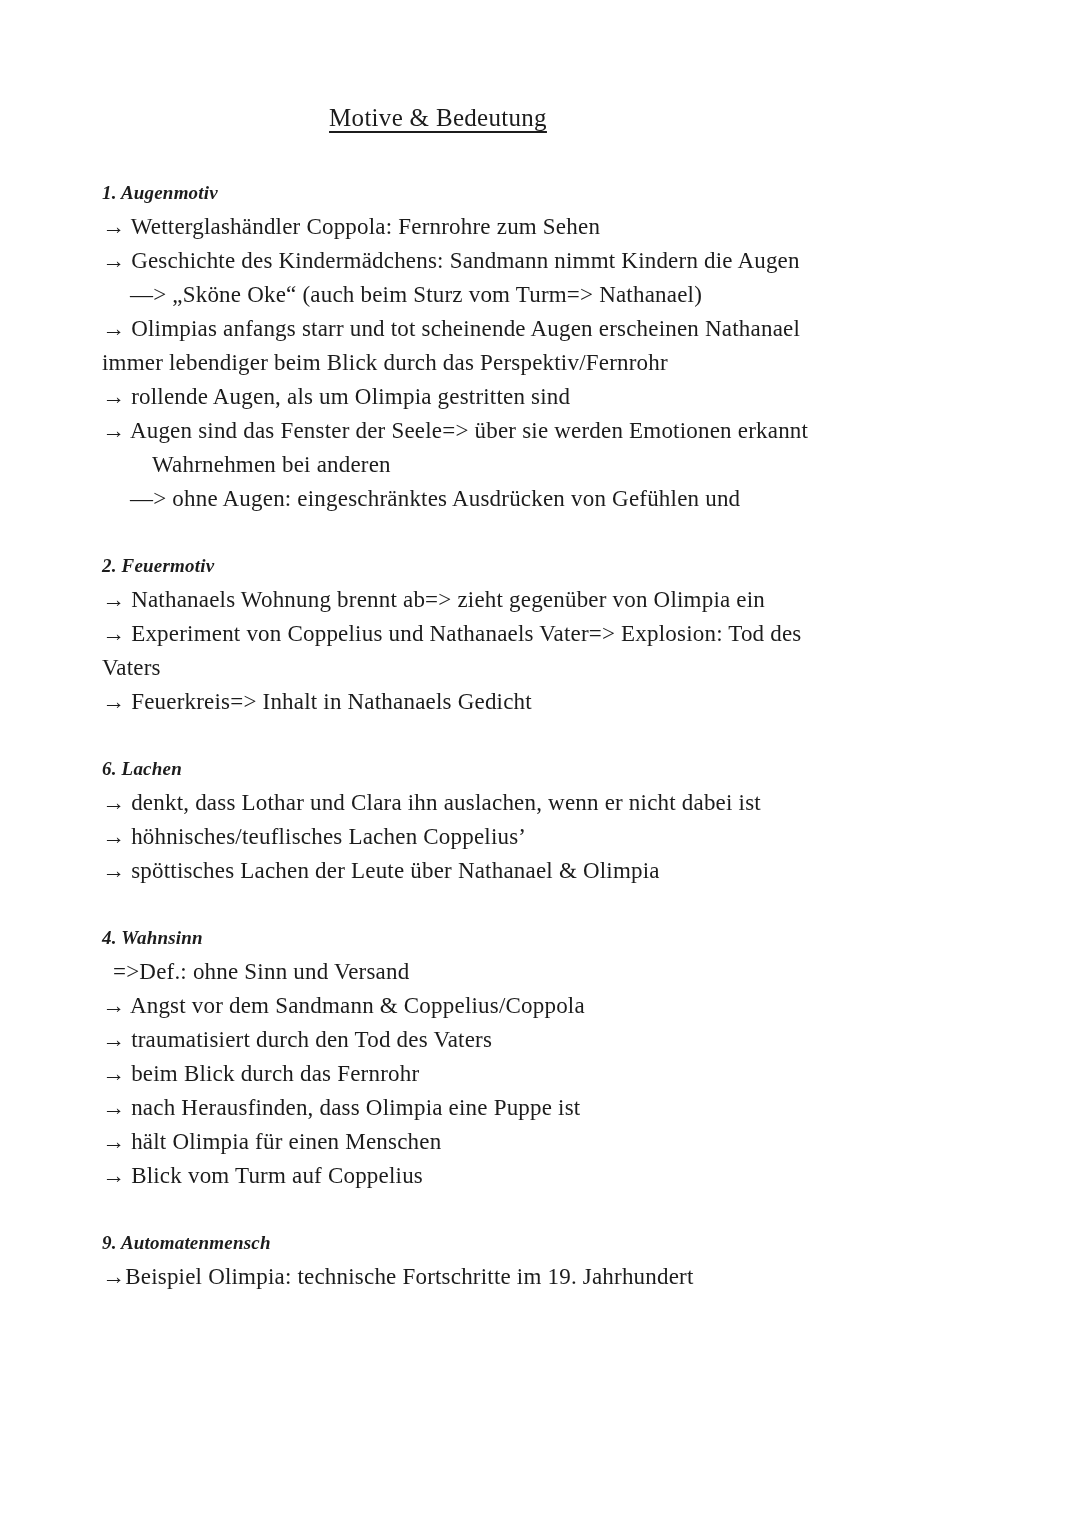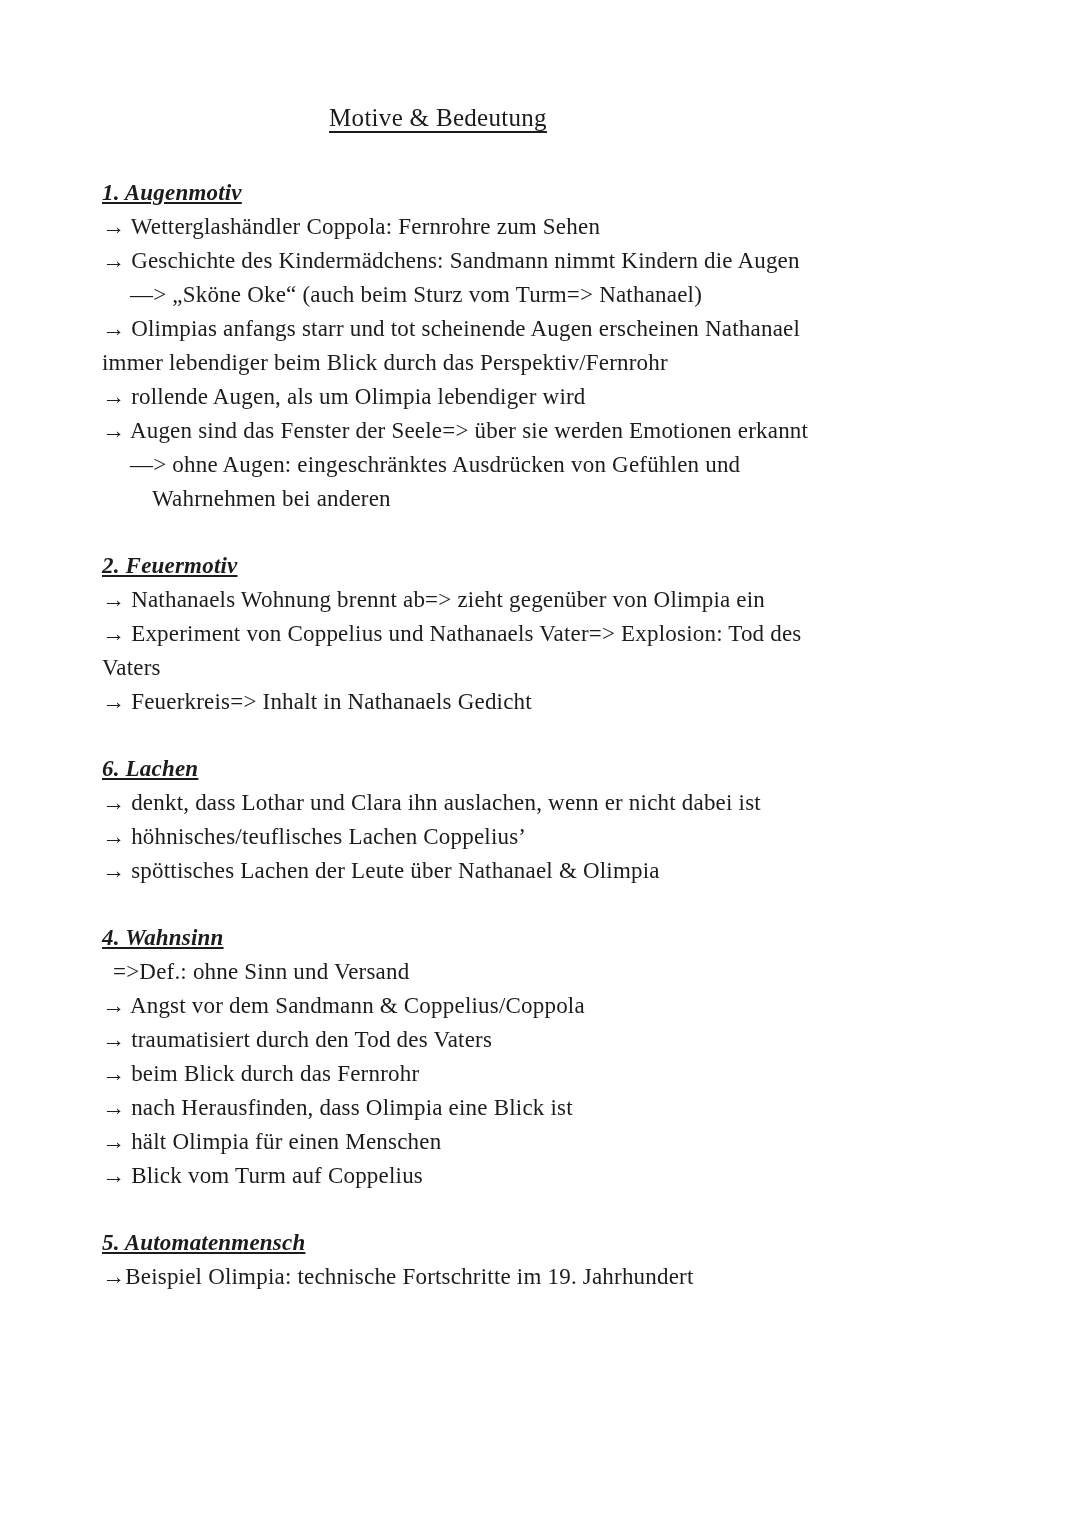--- a/index.html
+++ b/index.html
@@ -20,26 +20,25 @@
     text-align: center;
     font-size: 25px;
     font-weight: 400;
     text-decoration: underline;
     text-underline-offset: 5px;
     margin-bottom: 44px;
     letter-spacing: 0.3px;
   }
   .section { margin-bottom: 33px; }
   .section-heading {
-    font-size: 23px;
+    font-size: 19px;
     font-weight: 700;
     font-style: italic;
     line-height: 34px;
     letter-spacing: 0.2px;
-    text-decoration: underline;
   }
   .note-line {
     font-size: 23px;
     font-weight: 400;
     line-height: 34px;
     letter-spacing: 0.2px;
     white-space: nowrap;
   }
   .ind-0 { padding-left: 0; }
   .ind-1 { padding-left: 11px; }
@@ -52,46 +51,46 @@
 <div class="page">
   <h1 class="doc-title">Motive &amp; Bedeutung</h1>
   <div>
       <section class="section">
         <h2 class="section-heading">1. Augenmotiv</h2>
         <p class="note-line ind-0">→ Wetterglashändler Coppola: Fernrohre zum Sehen</p>
         <p class="note-line ind-0">→ Geschichte des Kindermädchens: Sandmann nimmt Kindern die Augen</p>
         <p class="note-line ind-2">—&gt; „Sköne Oke“ (auch beim Sturz vom Turm=&gt; Nathanael)</p>
         <p class="note-line ind-0">→ Olimpias anfangs starr und tot scheinende Augen erscheinen Nathanael</p>
         <p class="note-line ind-0">immer lebendiger beim Blick durch das Perspektiv/Fernrohr</p>
-        <p class="note-line ind-0">→ rollende Augen, als um Olimpia lebendiger wird</p>
+        <p class="note-line ind-0">→ rollende Augen, als um Olimpia gestritten sind</p>
         <p class="note-line ind-0">→ Augen sind das Fenster der Seele=&gt; über sie werden Emotionen erkannt</p>
+        <p class="note-line ind-3">Wahrnehmen bei anderen</p>
         <p class="note-line ind-2">—&gt; ohne Augen: eingeschränktes Ausdrücken von Gefühlen und</p>
-        <p class="note-line ind-3">Wahrnehmen bei anderen</p>
       </section>
       <section class="section">
         <h2 class="section-heading">2. Feuermotiv</h2>
         <p class="note-line ind-0">→ Nathanaels Wohnung brennt ab=&gt; zieht gegenüber von Olimpia ein</p>
         <p class="note-line ind-0">→ Experiment von Coppelius und Nathanaels Vater=&gt; Explosion: Tod des</p>
         <p class="note-line ind-0">Vaters</p>
         <p class="note-line ind-0">→ Feuerkreis=&gt; Inhalt in Nathanaels Gedicht</p>
       </section>
       <section class="section">
         <h2 class="section-heading">6. Lachen</h2>
         <p class="note-line ind-0">→ denkt, dass Lothar und Clara ihn auslachen, wenn er nicht dabei ist</p>
         <p class="note-line ind-0">→ höhnisches/teuflisches Lachen Coppelius’</p>
         <p class="note-line ind-0">→ spöttisches Lachen der Leute über Nathanael &amp; Olimpia</p>
       </section>
       <section class="section">
         <h2 class="section-heading">4. Wahnsinn</h2>
         <p class="note-line ind-1">=&gt;Def.: ohne Sinn und Versand</p>
         <p class="note-line ind-0">→ Angst vor dem Sandmann &amp; Coppelius/Coppola</p>
         <p class="note-line ind-0">→ traumatisiert durch den Tod des Vaters</p>
         <p class="note-line ind-0">→ beim Blick durch das Fernrohr</p>
-        <p class="note-line ind-0">→ nach Herausfinden, dass Olimpia eine Blick ist</p>
+        <p class="note-line ind-0">→ nach Herausfinden, dass Olimpia eine Puppe ist</p>
         <p class="note-line ind-0">→ hält Olimpia für einen Menschen</p>
         <p class="note-line ind-0">→ Blick vom Turm auf Coppelius</p>
       </section>
       <section class="section">
-        <h2 class="section-heading">5. Automatenmensch</h2>
+        <h2 class="section-heading">9. Automatenmensch</h2>
         <p class="note-line ind-0">→Beispiel Olimpia: technische Fortschritte im 19. Jahrhundert</p>
       </section>
     </div>
 </div>
 
 </body></html>

